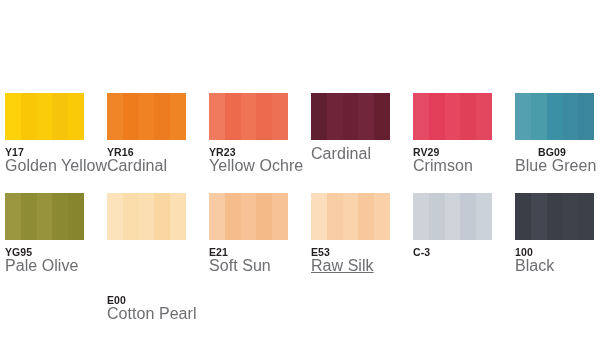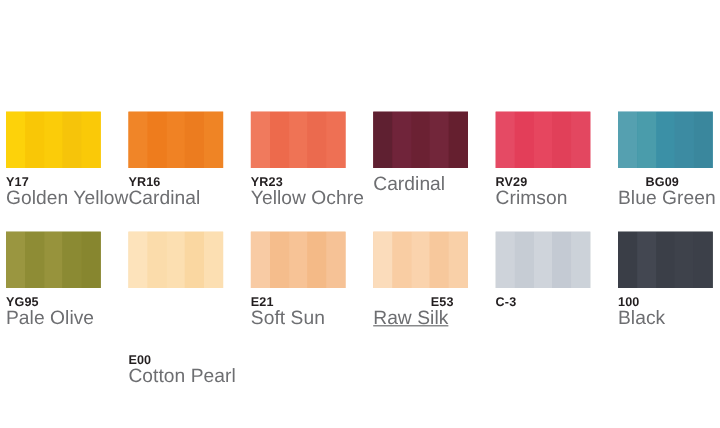--- a/index.html
+++ b/index.html
@@ -199,21 +199,21 @@
       </div>
       <div class="swatch-cell">
         <div class="swatch-chip" style="background: rgb(249, 207, 168);">
           <div class="band" style="background: rgb(251, 220, 187); left: 0%; width: 20%;"></div>
           <div class="band" style="background: rgb(249, 205, 163); left: 20%; width: 20%;"></div>
           <div class="band" style="background: rgb(250, 211, 173); left: 40%; width: 20%;"></div>
           <div class="band" style="background: rgb(247, 200, 156); left: 60%; width: 20%;"></div>
           <div class="band" style="background: rgb(249, 208, 168); left: 80%; width: 20%;"></div>
         </div>
         <div class="swatch-caption">
-          <div class="swatch-code" style="color: rgb(35, 31, 32); margin-left: 48px;">E53</div>
+          <div class="swatch-code" style="color: rgb(35, 31, 32);">E53</div>
           <div class="swatch-name" style="color: rgb(109, 110, 113); text-decoration: underline;">Raw Silk</div>
         </div>
       </div>
       <div class="swatch-cell">
         <div class="swatch-chip" style="background: rgb(204, 209, 216);">
           <div class="band" style="background: rgb(206, 211, 218); left: 0%; width: 20%;"></div>
           <div class="band" style="background: rgb(198, 204, 212); left: 20%; width: 20%;"></div>
           <div class="band" style="background: rgb(207, 212, 219); left: 40%; width: 20%;"></div>
           <div class="band" style="background: rgb(196, 202, 211); left: 60%; width: 20%;"></div>
           <div class="band" style="background: rgb(204, 210, 217); left: 80%; width: 20%;"></div>

